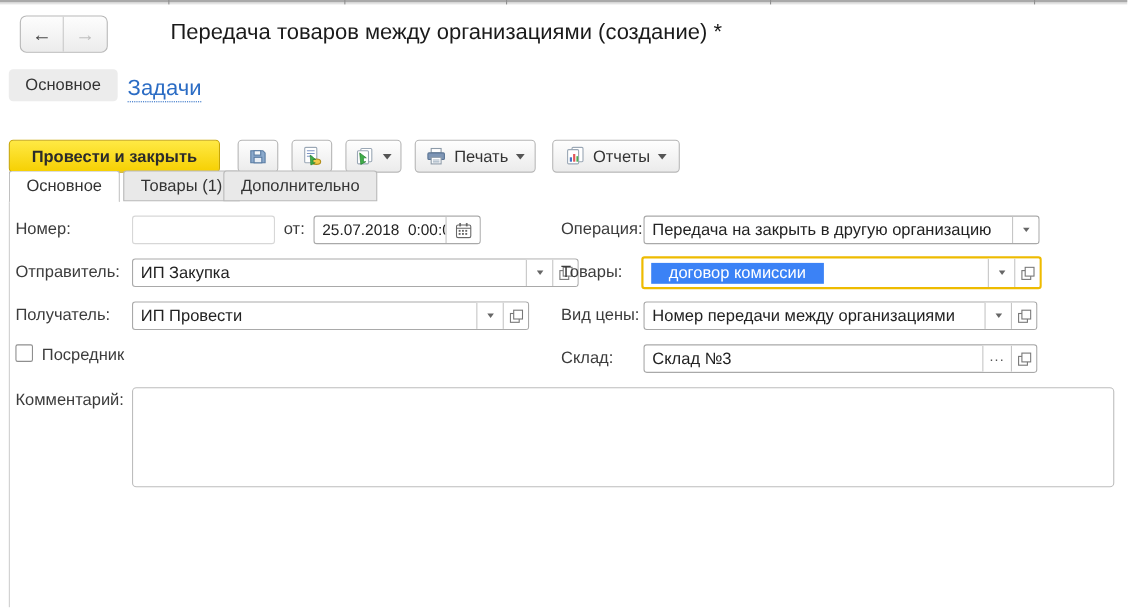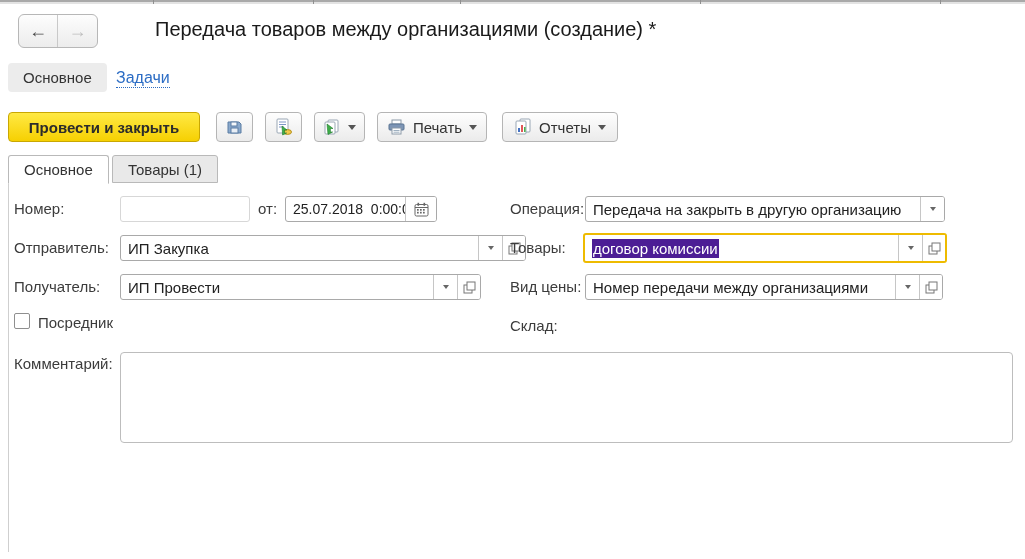--- a/index.html
+++ b/index.html
@@ -13,45 +13,45 @@
 
   
   .navpair { left:18px; top:14px; height:34px; display:flex; border:1px solid #b7b7b7; border-radius:6px; background:linear-gradient(#fdfdfd,#ececec); overflow:hidden; }
   .navbtn { width:39px; height:32px; display:flex; align-items:center; justify-content:center; font-size:18px; cursor:pointer; }
   .navbtn.back { border-right:1px solid #c9c9c9; color:#4a4a4a; }
   .navbtn.fwd  { color:#bfbfbf; }
 
   .page-title { left:155px; top:18px; font-size:20px; color:#1a1a1a; white-space:nowrap; }
 
   .navsec-active { left:8px; top:63px; background:#ececec; border-radius:4px; padding:6px 15px; font-size:15px; color:#333; cursor:pointer; }
-  .navsec-link { left:116px; top:69px; font-size:16px; color:#2b6cc4; border-bottom:1px dotted #2b6cc4; cursor:pointer; }
-
-  
-  .btn { display:flex; align-items:center; justify-content:center; gap:7px; height:30px; border:1px solid #b5b5b5; border-radius:4px; background:linear-gradient(#fefefe,#ebebeb); font-size:15px; color:#333; cursor:pointer; }
+  .navsec-link { left:116px; top:69px; font-size:20px; color:#2b6cc4; border-bottom:1px dotted #2b6cc4; cursor:pointer; }
+
+  
+  .btn { display:flex; align-items:center; justify-content:center; gap:7px; height:30px; border:1px solid #b5b5b5; border-radius:4px; background:linear-gradient(#fefefe,#ebebeb); font-size:15px; color:#333; cursor:pointer;margin-top:15px; }
   .btn-yellow { left:8px; top:112px; width:192px; height:30px; background:linear-gradient(#ffe944,#f6d002); border:1px solid #cuad00; border:1px solid #c9a702; font-weight:bold; color:#2b2b2b; font-size:15px; }
   .caret { width:0; height:0; border-left:4px solid transparent; border-right:4px solid transparent; border-top:5px solid #555; display:inline-block; }
   .caret.sm { border-left-width:3.5px; border-right-width:3.5px; border-top-width:4.5px; border-top-color:#666; }
 
   
   .tab { position:absolute; top:155px; height:28px; padding:0 15px; display:flex; align-items:center; font-size:15px; background:#e9e9e9; border:1px solid #b9b9b9; border-radius:3px 3px 0 0; color:#333; cursor:pointer; }
   .tab.active { background:#fff; border-bottom:1px solid #fff; height:29px; z-index:2; }
   .panel-border { left:8px; top:183px; width:1px; height:369px; background:#cfcfcf; }
 
   
   .flabel { font-size:15px; color:#3c3c3c; white-space:nowrap; }
   .fgroup { position:absolute; display:flex; height:26px; border:1px solid #a9a9a9; border-radius:3px; background:#fff; align-items:stretch; overflow:hidden; }
   .ftext { flex:1; display:flex; align-items:center; padding:0 7px; font-size:15px; color:#222; white-space:nowrap; overflow:hidden; }
   .fseg { display:flex; align-items:center; justify-content:center; border-left:1px solid #c6c6c6; background:#fff; cursor:pointer; }
   .seg-arrow { width:24px; }
   .seg-open { width:23px; }
   .seg-cal { width:31px; }
   .seg-dots { width:26px; font-size:13px; color:#555; letter-spacing:1px; padding-bottom:6px; }
   .input-plain { border:1px solid #d7d7d7; border-radius:3px; height:26px; font-size:15px; padding:0 7px; outline:none; font-family:"Liberation Sans",sans-serif; }
   .focus-yellow { border:2px solid #eebb00; border-radius:3px; }
-  .sel-text { background:#4c1d95; color:#fff; padding:1px 1px; }
+  .sel-text { background:#3b82f6; color:#fff; padding:1px 16px; }
   .checkbox { width:16px; height:16px; border:1px solid #8f8f8f; border-radius:2px; background:#fff; cursor:pointer; }
   textarea.comment { left:120px; top:352px; width:893px; height:91px; border:1px solid #bdbdbd; border-radius:4px; resize:none; outline:none; font-family:"Liberation Sans",sans-serif; font-size:15px; padding:4px 7px; position:absolute; }
   .pre { white-space:pre; }
   svg { display:block; }
 </style>
 </head>
 <body>
 
 <div id="stage">
 
@@ -134,20 +134,21 @@
         <line x1="6.5" y1="12.5" x2="12.5" y2="12.5" stroke="#9fb0c0"></line>
         <line x1="6.5" y1="14.2" x2="12.5" y2="14.2" stroke="#9fb0c0"></line>
       </svg>
     </span>
     <span>Печать</span>
     <span class="caret"></span>
   </button>
 
   <div class="tab active" style="left:8px">Основное</div>
   <div class="tab" style="left:112px">Товары (1)</div>
+  <div class="tab" style="left:203px">Дополнительно</div>
   <div class="abs panel-border"></div>
 
   <div class="abs flabel" style="left:14px;top:200px">Номер:</div>
   <input class="abs input-plain" style="left: 120px; top: 196px; width: 130px;">
   <div class="abs flabel" style="left:258px;top:200px">от:</div>
   <div class="fgroup" style="left:285px;top:196px;width:152px">
     <div class="ftext pre" style="font-size:14px">25.07.2018  0:00:00</div>
     <div class="fseg seg-cal">
       <span>
         <svg width="15" height="15" viewBox="0 0 15 15">
@@ -235,17 +236,29 @@
             <rect x="1" y="4" width="8" height="8" fill="#fff" stroke="#777"></rect>
             <rect x="4" y="1" width="8" height="8" fill="#fff" stroke="#777"></rect>
           </svg>
       </span>
     </div>
   </div>
 
   <div class="abs checkbox" style="left:14px;top:313px"></div>
   <div class="abs flabel" style="left:38px;top:314px">Посредник</div>
   <div class="abs flabel" style="left:510px;top:317px">Склад:</div>
+  <div class="fgroup" style="left:585px;top:313px;width:358px">
+    <div class="ftext">Склад №3</div>
+    <div class="fseg seg-dots">...</div>
+    <div class="fseg seg-open">
+      <span>
+        <svg width="13" height="13" viewBox="0 0 13 13">
+            <rect x="1" y="4" width="8" height="8" fill="#fff" stroke="#777"></rect>
+            <rect x="4" y="1" width="8" height="8" fill="#fff" stroke="#777"></rect>
+          </svg>
+      </span>
+    </div>
+  </div>
 
   <div class="abs flabel" style="left:14px;top:355px">Комментарий:</div>
   <textarea class="comment" style=""></textarea>
 
 </div>
 
 </body></html>

